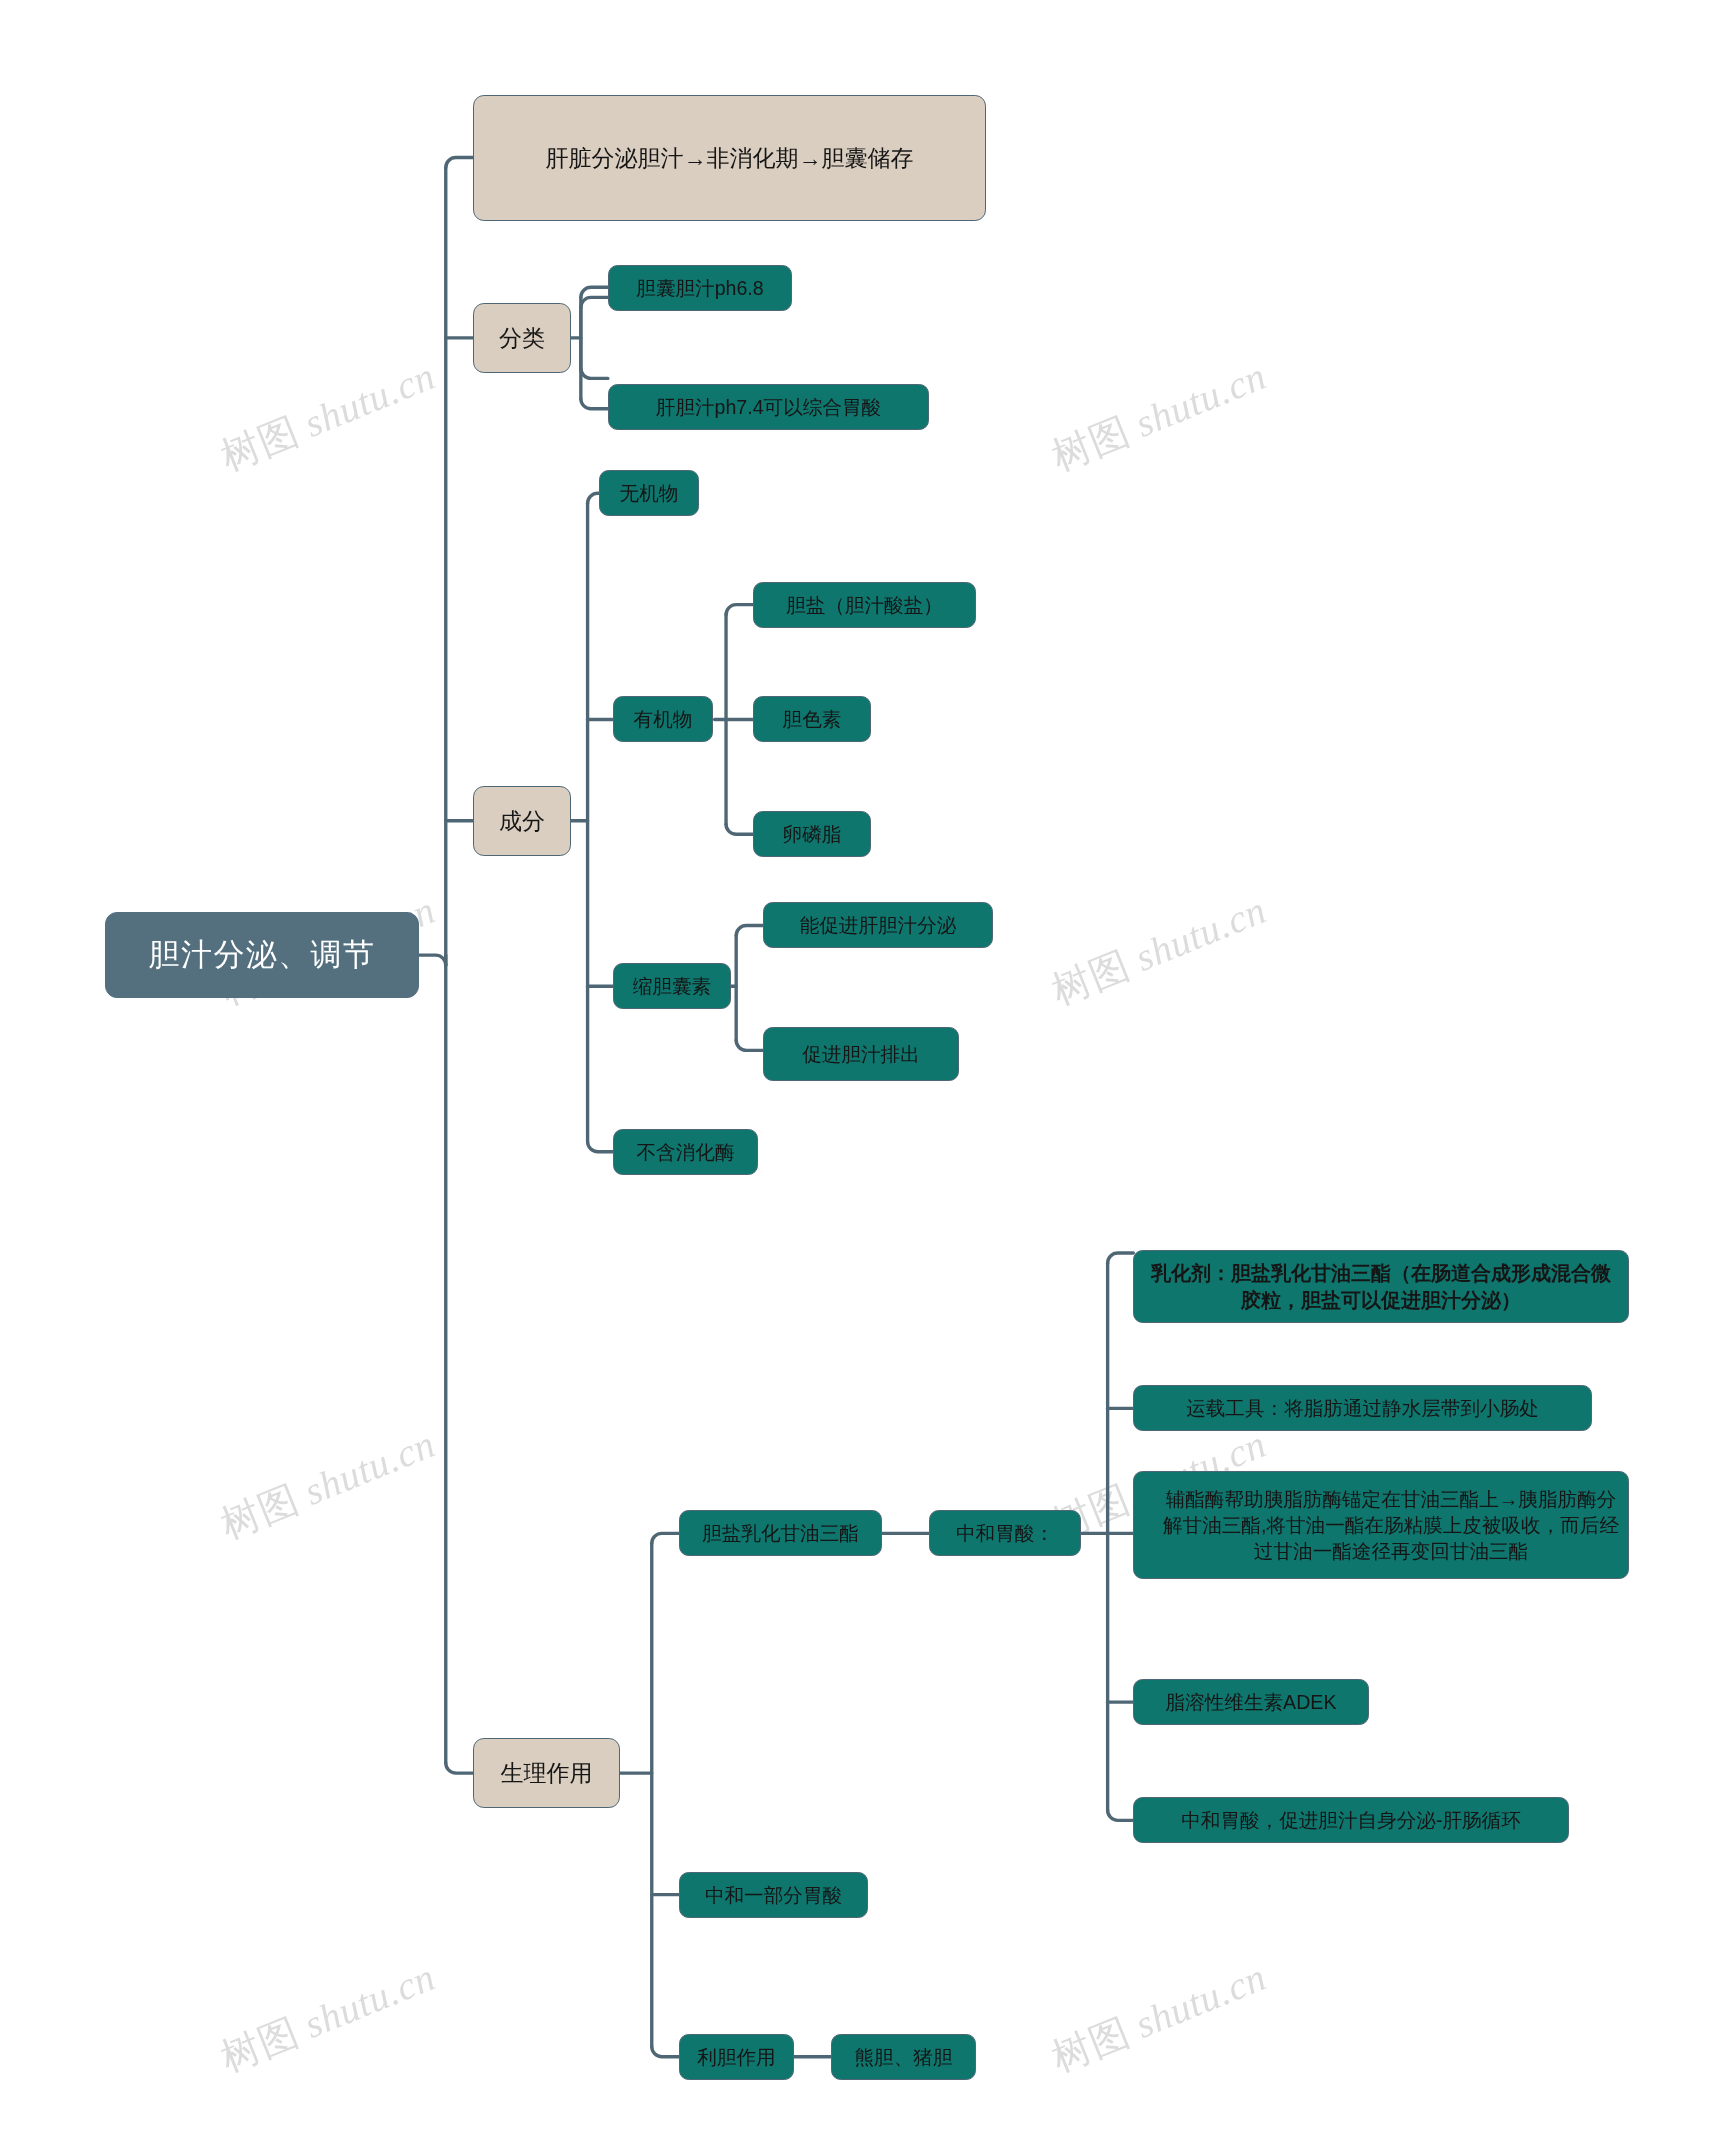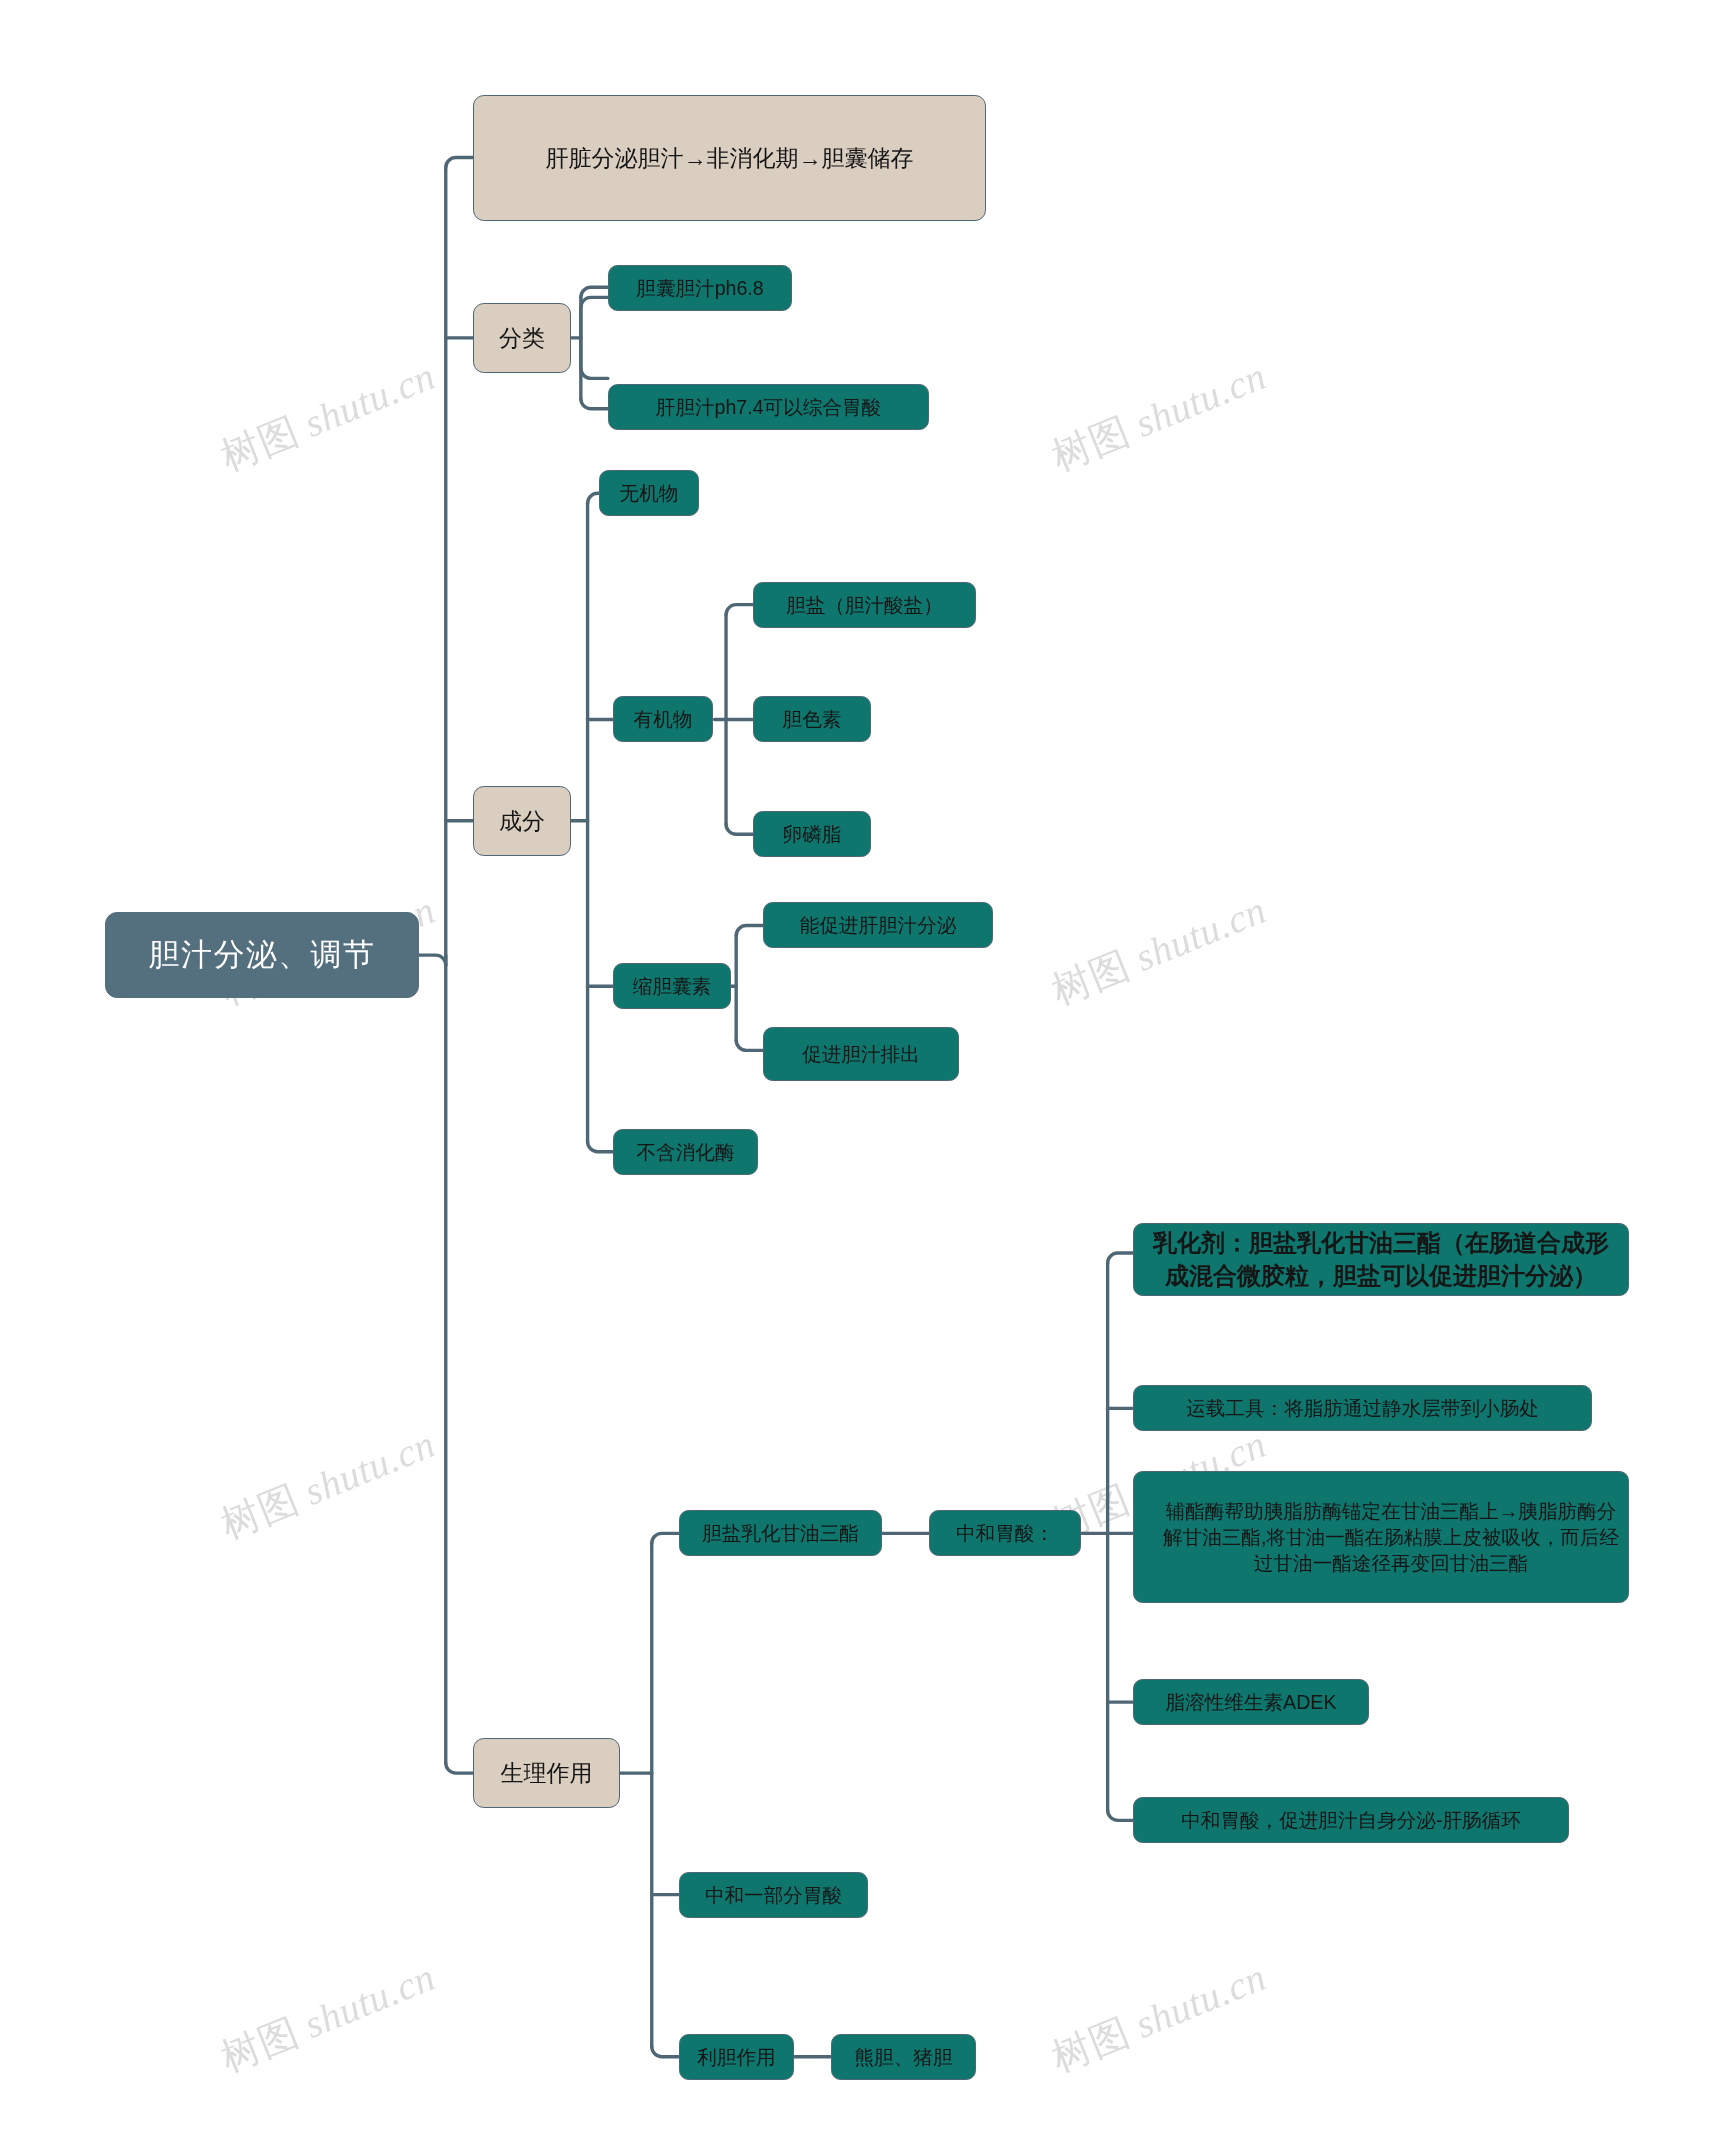--- a/index.html
+++ b/index.html
@@ -20,21 +20,21 @@
 
   
   .node{position:absolute;z-index:3;box-sizing:border-box;
         display:flex;align-items:center;justify-content:center;text-align:center;
         border:1.4px solid #4f6775;border-radius:9.5px;
         color:#151515;line-height:1.34;padding:4px 8px;}
   .root{background:#54707f;border-color:#54707f;color:#ffffff;
         font-size:31px;border-radius:12px;letter-spacing:1.4px;}
   .lvl1{background:#d9cec0;font-size:23px;border-radius:10.8px;}
   .leaf{background:#0f766e;font-size:19.6px;text-align:center;}
-  .leaf.big{font-size:24px;}
+  .leaf.big{font-size:20px;margin-top:27px;}
   .bold{font-weight:bold;}
 </style>
 </head>
 <body>
 
 <div id="canvas">
 
   <div id="watermarks">
     <div class="wm" style="left:223px;top:432px;"><span class="cjk">树图</span> shutu.cn</div>
     <div class="wm" style="left:1054px;top:432px;"><span class="cjk">树图</span> shutu.cn</div>
@@ -140,21 +140,21 @@
   <div class="node lvl1" style="left:473px;top:1738px;width:147px;height:70px;">生理作用</div>
 
   <div class="node leaf" style="left:679px;top:1510px;width:203px;height:46px;">胆盐乳化甘油三酯</div>
 
   <div class="node leaf" style="left:929px;top:1510px;width:152px;height:46px;">中和胃酸：</div>
 
   <div class="node leaf big bold" style="left:1133px;top:1223px;width:496px;height:73px;">乳化剂：胆盐乳化甘油三酯（在肠道合成形成混合微胶粒，胆盐可以促进胆汁分泌）</div>
 
   <div class="node leaf" style="left:1133px;top:1385px;width:459px;height:46px;">运载工具：将脂肪通过静水层带到小肠处</div>
 
-  <div class="node leaf" style="left:1133px;top:1471px;width:496px;height:132px;padding-left:28px;">辅酯酶帮助胰脂肪酶锚定在甘油三酯上→胰脂肪酶分解甘油三酯,将甘油一酯在肠粘膜上皮被吸收，而后经过甘油一酯途径再变回甘油三酯</div>
+  <div class="node leaf" style="left:1133px;top:1471px;width:496px;height:108px;padding-left:28px;">辅酯酶帮助胰脂肪酶锚定在甘油三酯上→胰脂肪酶分解甘油三酯,将甘油一酯在肠粘膜上皮被吸收，而后经过甘油一酯途径再变回甘油三酯</div>
 
   <div class="node leaf" style="left:1133px;top:1679px;width:236px;height:46px;">脂溶性维生素ADEK</div>
 
   <div class="node leaf" style="left:1133px;top:1797px;width:436px;height:46px;">中和胃酸，促进胆汁自身分泌-肝肠循环</div>
 
   <div class="node leaf" style="left:679px;top:1872px;width:189px;height:46px;">中和一部分胃酸</div>
 
   <div class="node leaf" style="left:679px;top:2034px;width:115px;height:46px;">利胆作用</div>
 
   <div class="node leaf" style="left:831px;top:2034px;width:145px;height:46px;">熊胆、猪胆</div>

